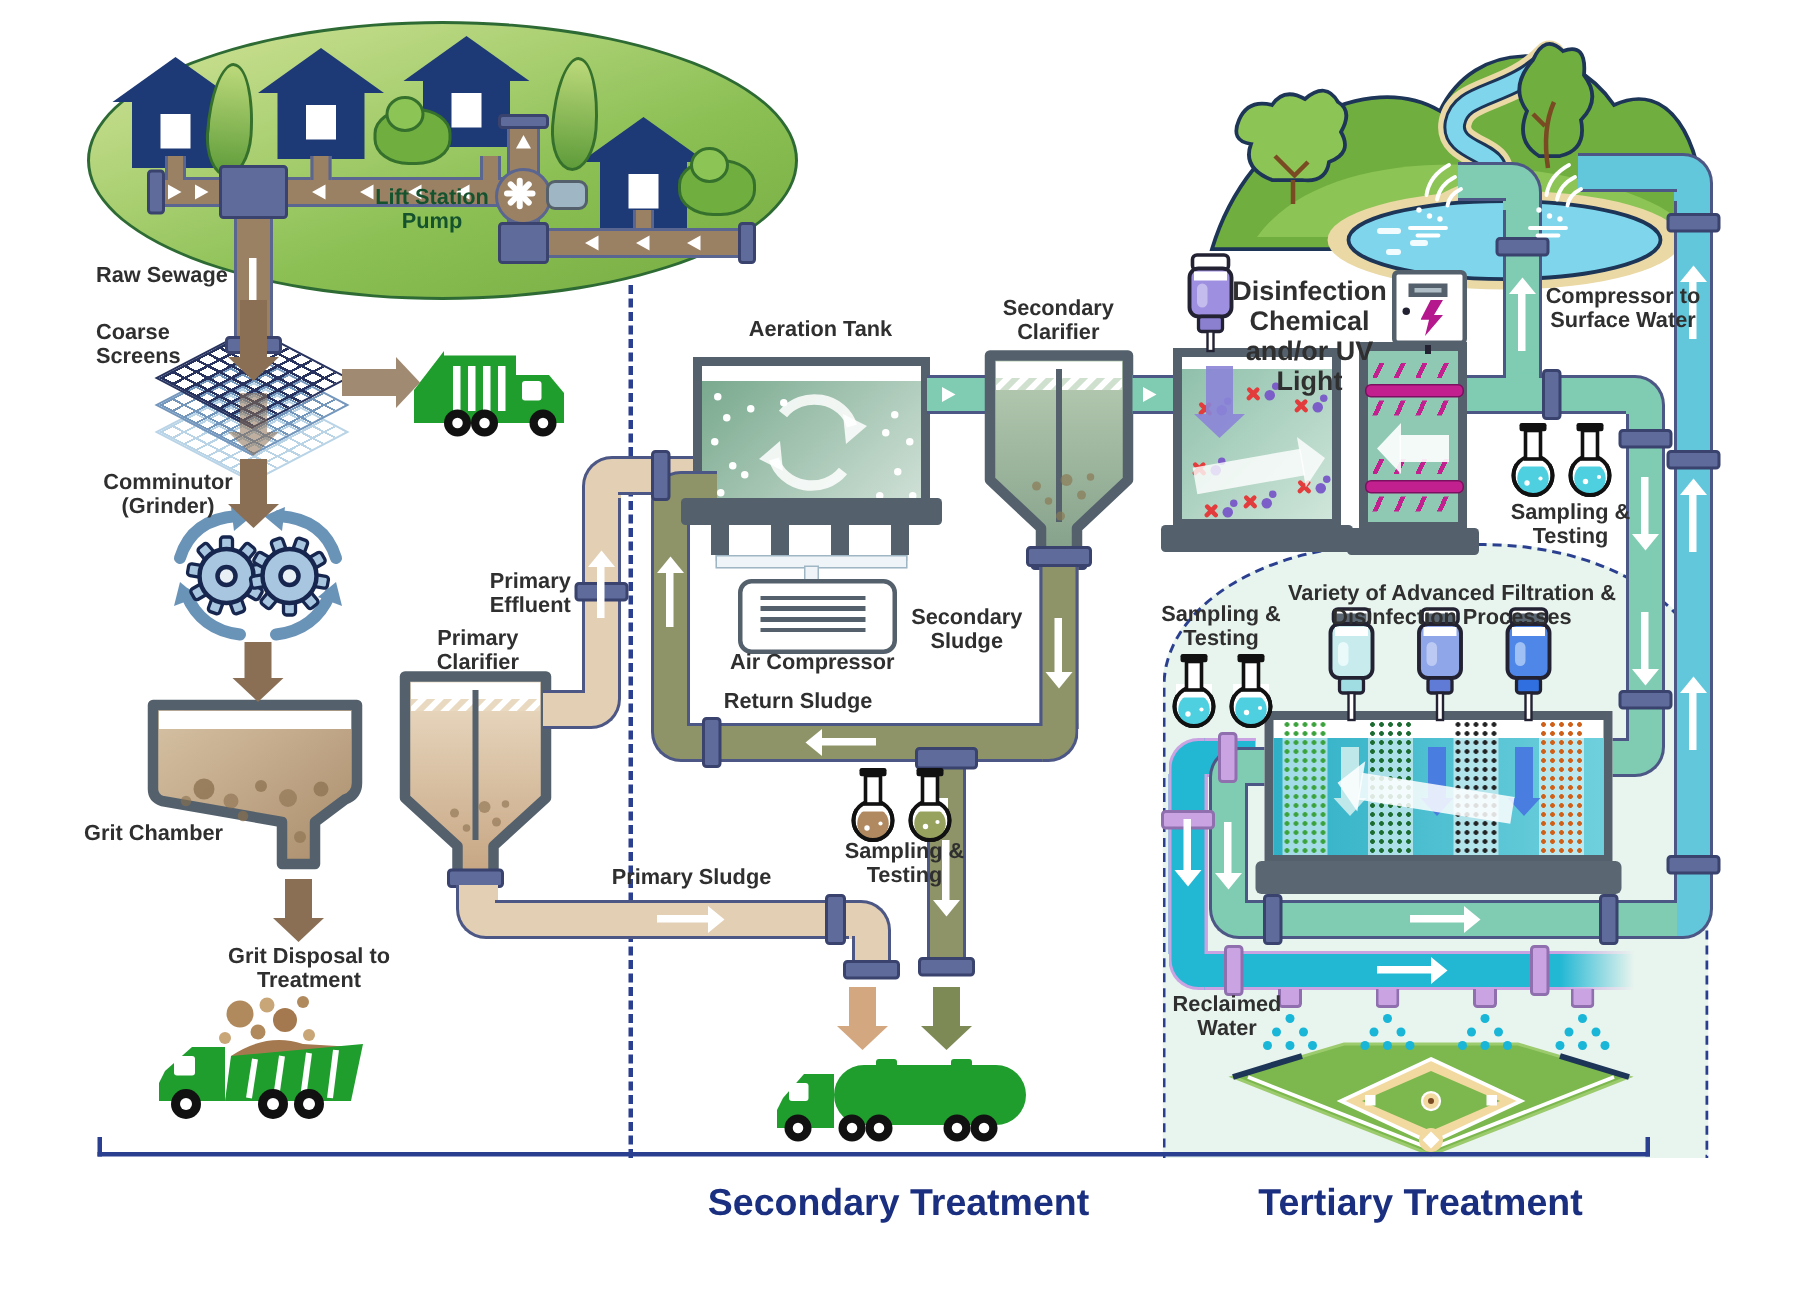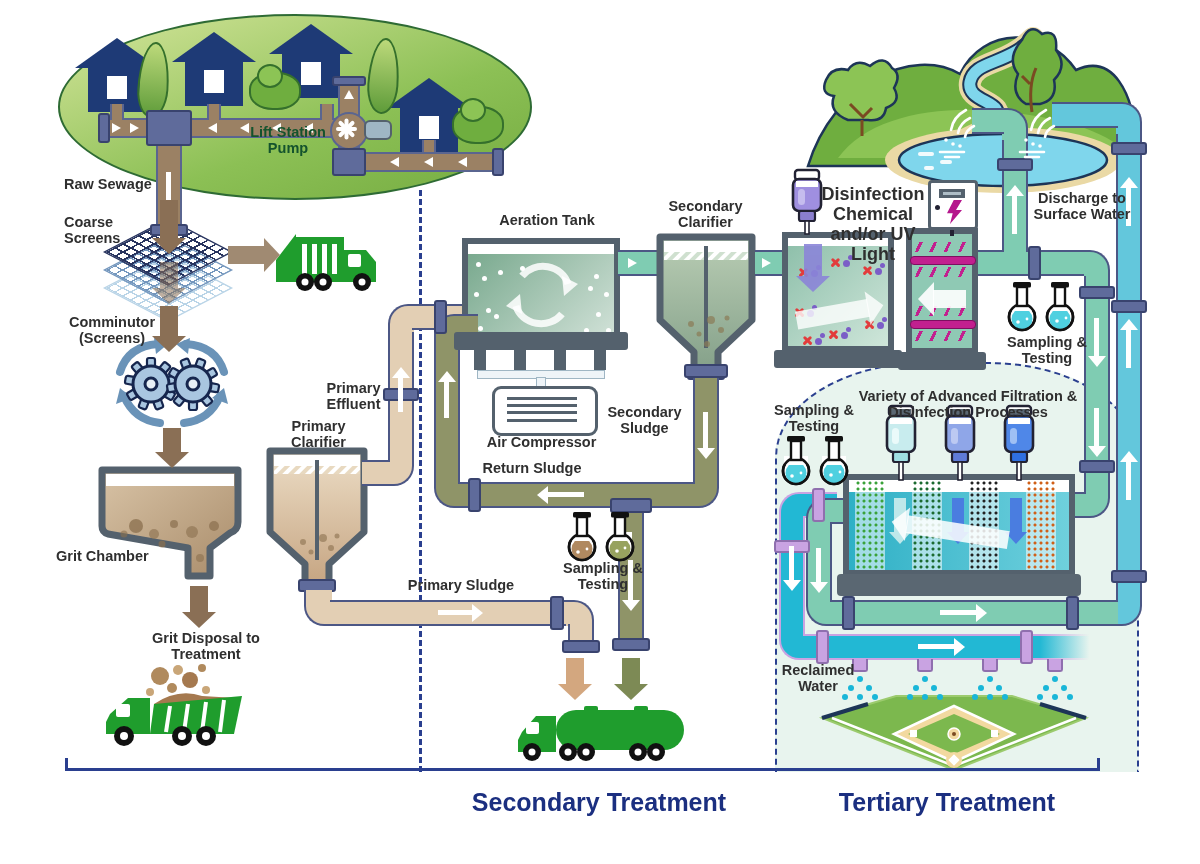--- a/index.html
+++ b/index.html
@@ -170,21 +170,21 @@
     <path d="M72,22 H94 L104,34 V54 H72 Z" fill="#1f9d2d"></path>
     <rect x="76" y="26" width="13" height="13" rx="2" fill="#fff"></rect>
     <circle cx="33" cy="54" r="9" fill="#111"></circle>
       <circle cx="33" cy="54" r="3.5" fill="#fff"></circle>
     <circle cx="51" cy="54" r="9" fill="#111"></circle>
       <circle cx="51" cy="54" r="3.5" fill="#fff"></circle>
     <circle cx="90" cy="54" r="9" fill="#111"></circle>
       <circle cx="90" cy="54" r="3.5" fill="#fff"></circle>
   </svg>
 
-  <div class="lbl" style="left:52px;top:314px;width:120px">Comminutor (Screens)</div>
+  <div class="lbl" style="left:52px;top:314px;width:120px">Comminutor (Grinder)</div>
 
   <svg class="abs" style="left:110px;top:336px;z-index:4" width="124" height="92" viewBox="0 0 124 92">
     <path d="M10,36 Q18,10 48,8" stroke="#6a93b8" stroke-width="8" fill="none" stroke-linecap="round"></path>
     <polygon points="44,2 58,8 46,18" fill="#6a93b8"></polygon>
     <path d="M114,36 Q106,10 76,8" stroke="#6a93b8" stroke-width="8" fill="none" stroke-linecap="round"></path>
     <polygon points="80,2 66,8 78,18" fill="#6a93b8"></polygon>
     <path d="M14,60 Q24,84 50,87" stroke="#6a93b8" stroke-width="8" fill="none" stroke-linecap="round"></path>
     <polygon points="10,52 6,68 22,62" fill="#6a93b8"></polygon>
     <path d="M110,60 Q100,84 74,87" stroke="#6a93b8" stroke-width="8" fill="none" stroke-linecap="round"></path>
     <polygon points="114,52 118,68 102,62" fill="#6a93b8"></polygon>
@@ -530,21 +530,21 @@
   </div>
 
   <div class="pipe ph p-teal" style="left:978px;top:250px;width:106px;height:26px"></div>
   <div class="collar" style="left:1028px;top:246px;width:13px;height:34px"></div>
   <div class="pipe pv p-teal" style="left:1002px;top:138px;width:26px;height:114px"></div>
   <div class="patch" style="left:1005px;top:249px;width:20px;height:5px;background:var(--teal)"></div>
   <div class="pipe c-tr p-teal" style="left:1002px;top:108px;width:26px;height:32px"></div>
   <div class="pipe ph p-teal" style="left:972px;top:108px;width:32px;height:26px"></div>
   <div class="collar" style="left:997px;top:158px;width:36px;height:13px"></div>
   <div class="wa up" style="left:1012px;top:196px;height:38px"></div>
-  <div class="lbl" style="left:1026px;top:190px;width:112px">Discharge to Surface Water</div>
+  <div class="lbl" style="left:1026px;top:190px;width:112px">Compressor to Surface Water</div>
 
   <svg class="abs" style="left:1006px;top:280px;z-index:5" width="72" height="54" viewBox="0 0 72 54">
     <g>
       <circle cx="16" cy="37" r="13" fill="#fff" stroke="#111" stroke-width="2.6"></circle>
       <circle cx="16" cy="39" r="10.5" fill="#4fd0e0"></circle>
       <rect x="4" y="22" width="24" height="9" fill="#fff"></rect>
       <circle cx="16" cy="37" r="13" fill="none" stroke="#111" stroke-width="2.6"></circle>
       <rect x="11" y="7" width="10" height="19" fill="#fff" stroke="#111" stroke-width="2.4"></rect>
       <rect x="7" y="2" width="18" height="5.5" rx="1.5" fill="#111"></rect>
       <circle cx="12" cy="42" r="1.8" fill="#fff"></circle>

